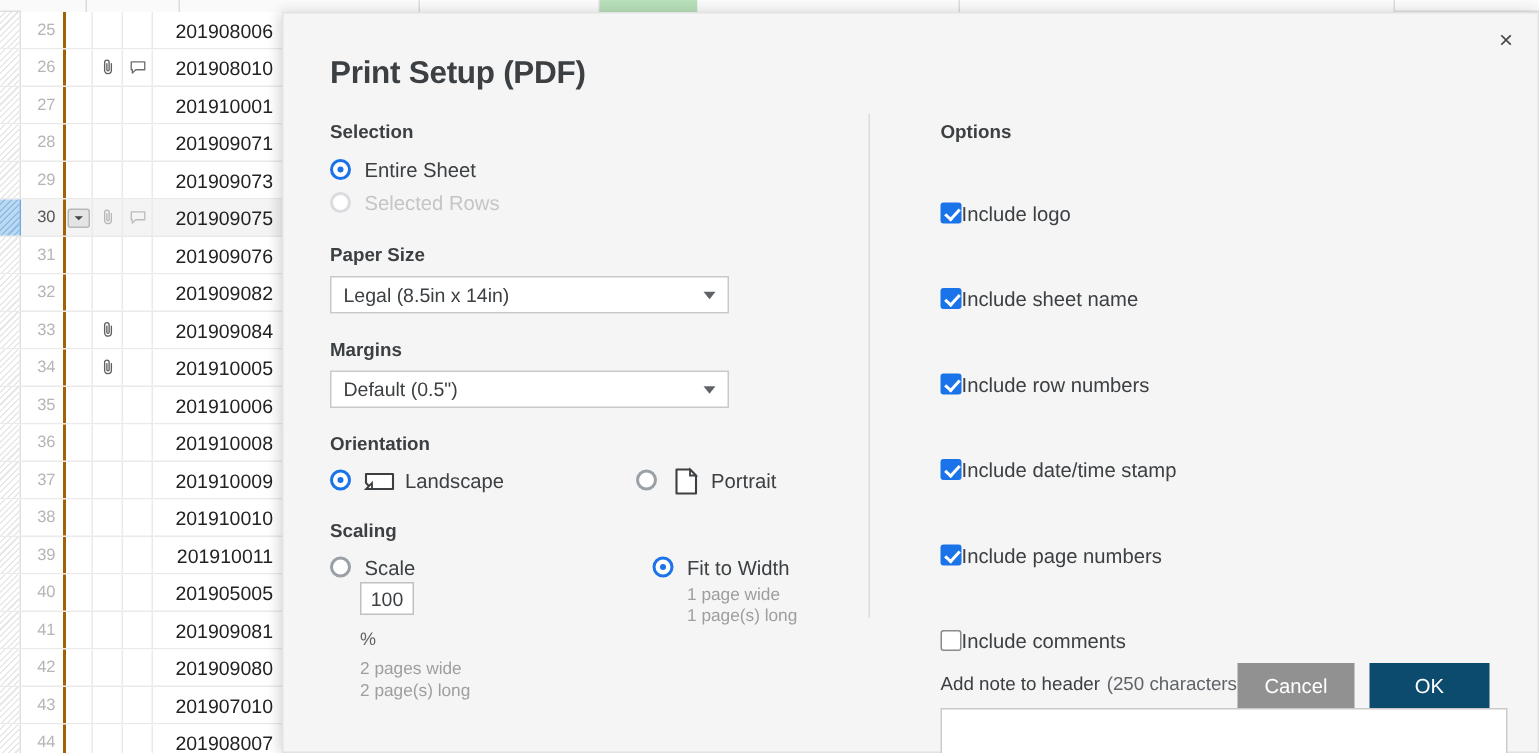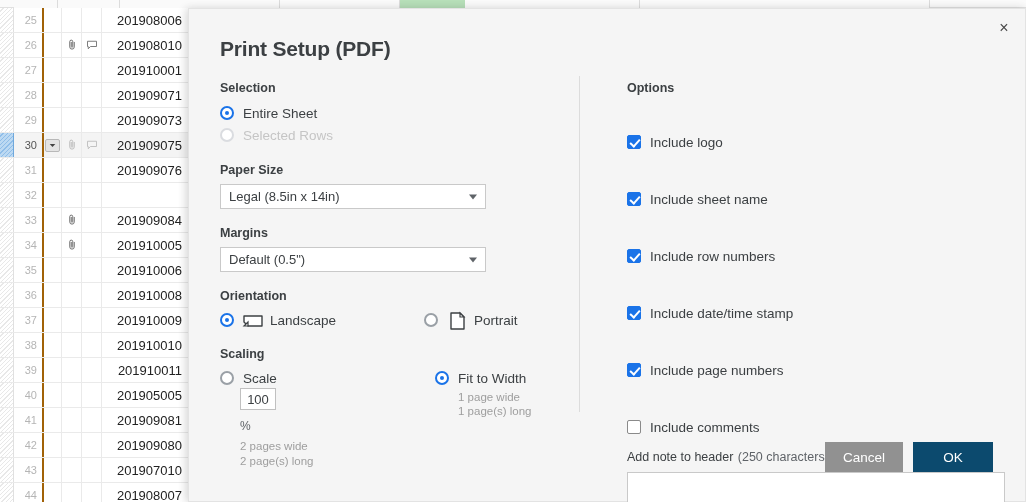--- a/index.html
+++ b/index.html
@@ -171,21 +171,21 @@
     border: 1px solid #c0c0c0; background: #fff;
     font-size: 13px; color: #3c4043;
     text-align: center;
     font-family: "Liberation Sans", sans-serif;
   }
   .pct { font-size: 12px; color: #5f6368; margin-top: 4px; }
   .pages-note { font-size: 11.5px; color: #9e9e9e; line-height: 14px; margin-top: 1px; }
   .fit-note { font-size: 11.5px; color: #9e9e9e; line-height: 14px; margin-top: 2px; padding-left: 23px; }
 
   
-  .chk-row { display: flex; align-items: center; gap: 9px; height: 20px; margin-bottom: 10px; margin-top: 37px; }
+  .chk-row { display: flex; align-items: center; height: 20px; margin-bottom: 10px; margin-top: 37px; }
   .chk {
     width: 14px; height: 14px; border-radius: 2px;
     flex: 0 0 auto; position: relative;
     border: 1px solid #8a8a8a; background: #fff;
   }
   .chk.on { background: #1a73e8; border-color: #1a73e8; }
   .chk.on::after {
     content: ""; position: absolute;
     left: 4px; top: 1px; width: 4px; height: 8px;
     border: solid #fff; border-width: 0 2px 2px 0;
@@ -310,20 +310,21 @@
           <div class="c2"></div>
           <div class="c3"></div>
           <div class="val">201909076</div>
         </div>
         <div class="row">
           <div class="gutter"></div>
           <div class="rnum">32</div>
           <div class="c1"></div>
           <div class="c2"></div>
           <div class="c3"></div>
+          <div class="val">201909082</div>
         </div>
         <div class="row">
           <div class="gutter"></div>
           <div class="rnum">33</div>
           <div class="c1"></div>
           <div class="c2">
             <svg class="ico" viewBox="0 0 16 16">
               <path d="M11 4.5 v6 a3 3 0 0 1 -6 0 v-7 a2 2 0 0 1 4 0 v6.5 a1 1 0 0 1 -2 0 v-5.5" fill="none" stroke="#444" stroke-width="1.2" stroke-linecap="round"></path>
             </svg>
           </div>

